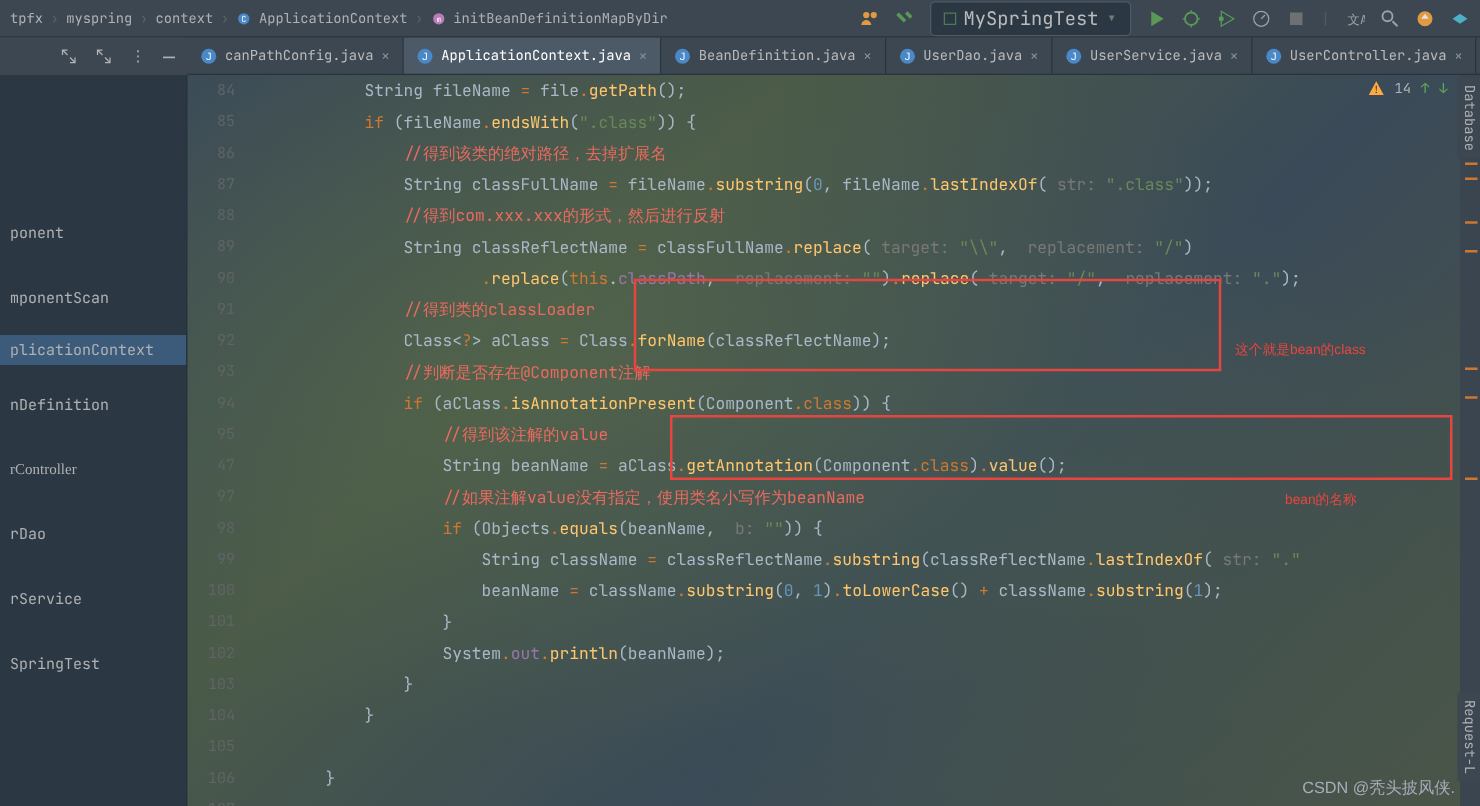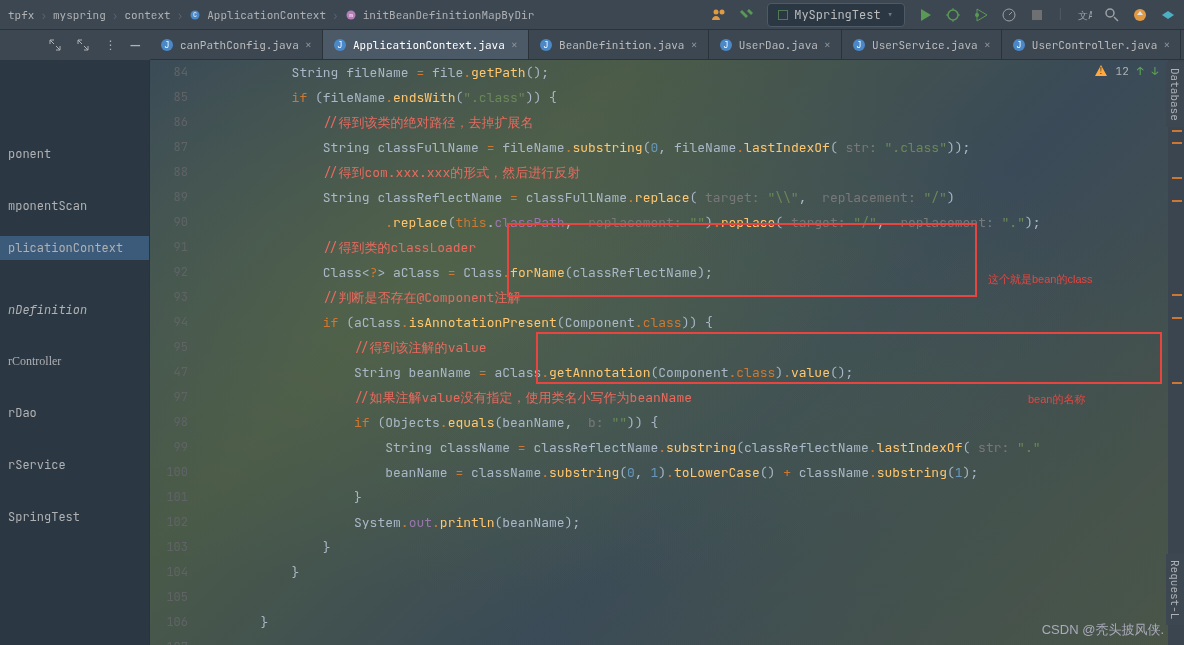--- a/index.html
+++ b/index.html
@@ -3,21 +3,21 @@
 <meta charset="utf-8">
 <style>
 *{margin:0;padding:0;box-sizing:border-box;font-family:'JetBrains Mono','Consolas',monospace}
 body{background:#2b3844;color:#a9b7c6;font-size:12px;overflow:hidden;width:1184px;height:645px;position:relative}
 .toolbar{height:30px;background:#3c4752;display:flex;align-items:center;padding:0 8px;gap:20px;border-bottom:1px solid #2a323a}
 .breadcrumb{display:flex;align-items:center;gap:6px;font-size:11px;color:#afb1b3}
 .breadcrumb .sep{color:#5a6470}
 .breadcrumb .ico{width:12px;height:12px;display:inline-flex}
 .toolbar-right{margin-left:auto;display:flex;align-items:center;gap:12px}
 .tb-icon{width:16px;height:16px;opacity:.85;cursor:pointer}
-.run-config{background:#2b3844;border:1px solid #4e5a66;border-radius:4px;padding:3px 10px;display:flex;align-items:center;gap:6px;font-size:12px;color:#bbb}
+.run-config{background:#2b3844;border:1px solid #4e5a66;border-radius:4px;padding:3px 10px;display:flex;align-items:center;gap:6px;font-size:15px;color:#bbb}
 .run-config .sq{width:10px;height:10px;border:1.5px solid #4e7a56}
 .tabs{height:30px;background:#3c4752;display:flex;align-items:center;border-bottom:1px solid #2a323a;overflow:hidden}
 .tab{display:flex;align-items:center;gap:6px;padding:0 10px;height:100%;font-size:11px;color:#bbb;border-right:1px solid #2a323a;cursor:pointer}
 .tab.active{background:#4c5a68;color:#fff}
 .tab .file-icon{width:14px;height:14px}
 .tab .close{color:#8a9199;font-size:12px}
 .left-tools{position:absolute;left:0;top:30px;width:150px;background:#3c4752;height:30px;display:flex;align-items:center;justify-content:flex-end;gap:14px;padding:0 10px}
 .left-tools span{cursor:pointer;color:#afb1b3;font-size:12px}
 .main{display:flex;height:calc(100% - 60px);position:relative}
 .project-panel{width:150px;background:rgba(44,54,64,.5);border-right:1px solid #2a323a;padding-top:10px;overflow:hidden}
@@ -178,36 +178,36 @@
         <text x="7" y="10" text-anchor="middle" font-size="8" fill="#fff">J</text>
       </svg>
       <span>UserController.java</span>
       <span class="close">×</span>
     </div>
     <div class="tab" style="margin-left: auto;">⋮</div>
   </div>
 
 <div class="main">
   <div class="project-panel" id="project-panel">
-      <div class="item" style="margin-top: 72px;">ponent</div>
+      <div class="item" style="margin-top: 104px;">ponent</div>
       <div class="item" style="margin-top: 28px;">mponentScan</div>
       <div class="item sel" style="margin-top: 18px;">plicationContext</div>
-      <div class="item" style="margin-top: 38px; font-style: italic;">nDefinition</div>
+      <div class="item" style="margin-top: 20px;">nDefinition</div>
       <div class="item" style="margin-top: 28px; font-family: Liberation Serif, serif;">rController</div>
       <div class="item" style="margin-top: 28px;">rDao</div>
       <div class="item" style="margin-top: 28px;">rService</div>
       <div class="item" style="margin-top: 28px;">SpringTest</div>
     </div>
   <div class="editor">
     <div class="status-info">
       <svg width="14" height="14" viewBox="0 0 14 14">
           <path d="M7 1l6 11H1z" fill="#ffa940"></path>
           <text x="7" y="10" text-anchor="middle" font-size="8" fill="#333">!</text>
         </svg>
-      <span>12</span>
+      <span>14</span>
       <span style="color:#5fa856">↑</span>
       <span style="color:#5fa856">↓</span>
     </div>
     <div class="gutter" id="gutter">
         <div>84</div>
         <div>85</div>
         <div>86</div>
         <div>87</div>
         <div>88</div>
         <div>89</div>

